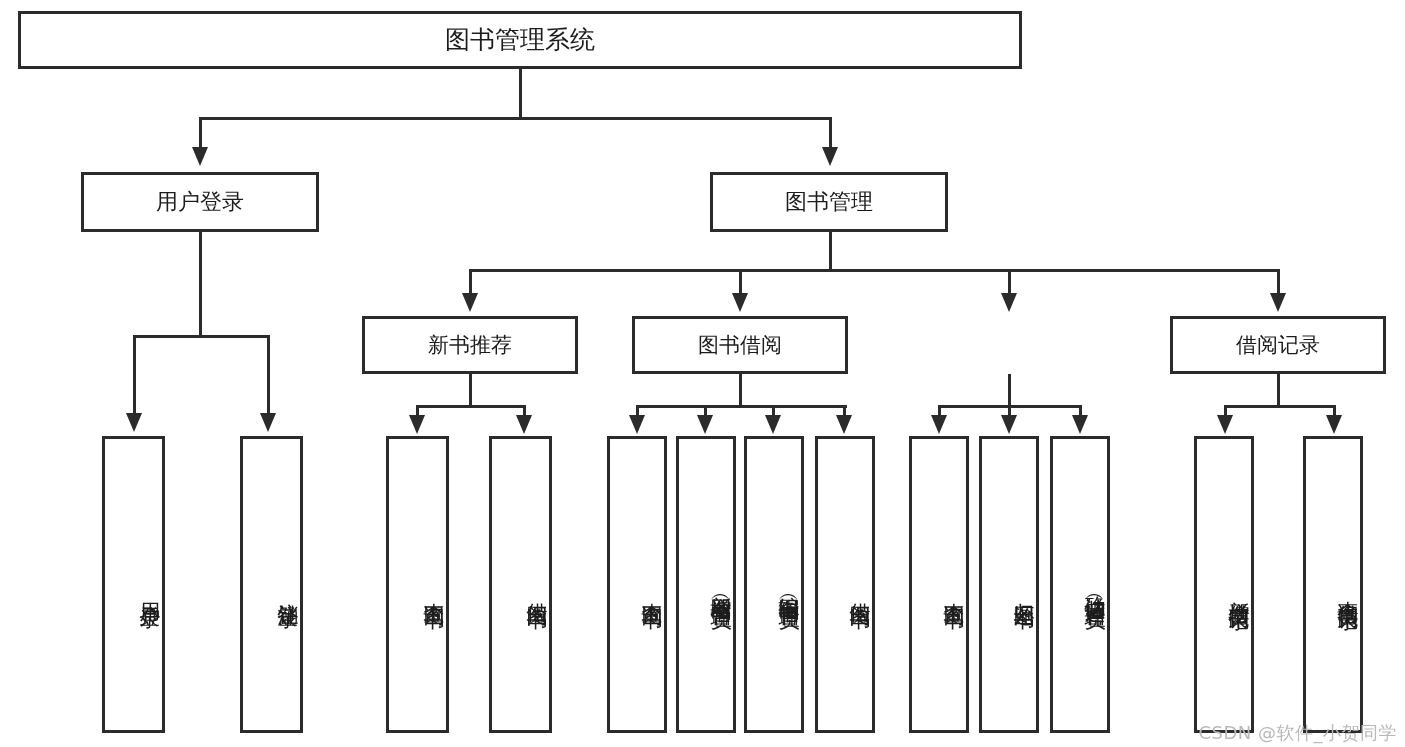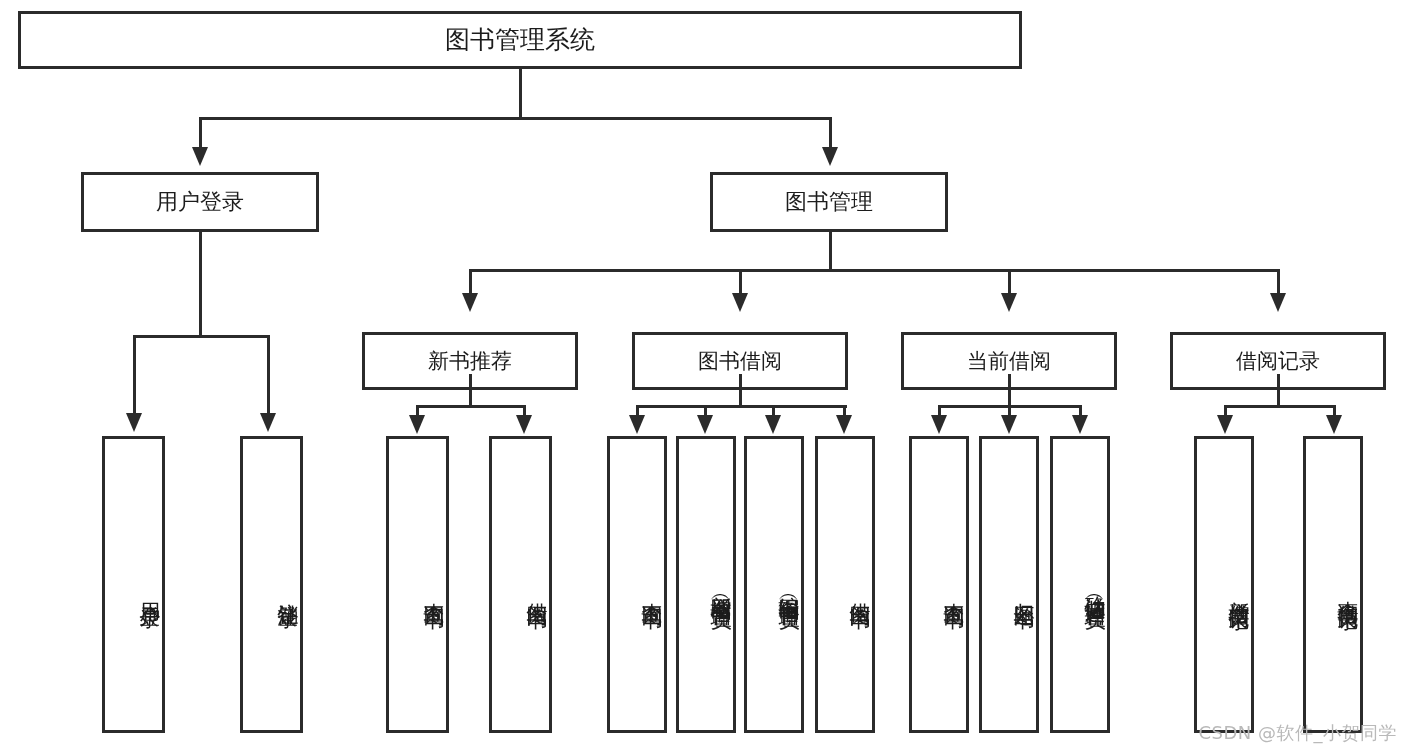--- a/index.html
+++ b/index.html
@@ -32,21 +32,20 @@
     text-align: center;
   }
   .node.root {
     font-size: 25px;
   }
   .node.lvl2 {
     font-size: 22px;
   }
   .node.lvl3 {
     font-size: 21px;
-    margin-top: 16px;
   }
   
   .node.leaf {
     font-size: 21px;
     writing-mode: vertical-rl;
     text-orientation: upright;
     align-items: flex-start;
     justify-content: center;
     padding-top: 10px;
     letter-spacing: 2px;
@@ -135,23 +134,20 @@
   <div class="arrow" style="left:1001px; top:293px;"></div>
 
   <div class="conn vline" style="left:1277px; top:269px; width:3px; height:26px;"></div>
   <div class="arrow" style="left:1270px; top:293px;"></div>
 
   <div class="node lvl3" style="left:362px; top:316px; width:216px; height:58px;">
     <span>新书推荐</span>
   </div>
   <div class="node lvl3" style="left:632px; top:316px; width:216px; height:58px;">
     <span>图书借阅</span>
-  </div>
-  <div class="node lvl3" style="left:901px; top:316px; width:216px; height:58px;">
-    <span>当前借阅</span>
   </div>
   <div class="node lvl3" style="left:1170px; top:316px; width:216px; height:58px;">
     <span>借阅记录</span>
   </div>
 
   <div class="conn vline" style="left:469px; top:374px; width:3px; height:33px;"></div>
   <div class="conn hline" style="left:416px; top:405px; width:110px; height:3px;"></div>
   <div class="conn vline" style="left:416px; top:405px; width:3px; height:12px;"></div>
   <div class="arrow" style="left:409px; top:415px;"></div>
   <div class="conn vline" style="left:523px; top:405px; width:3px; height:12px;"></div>

